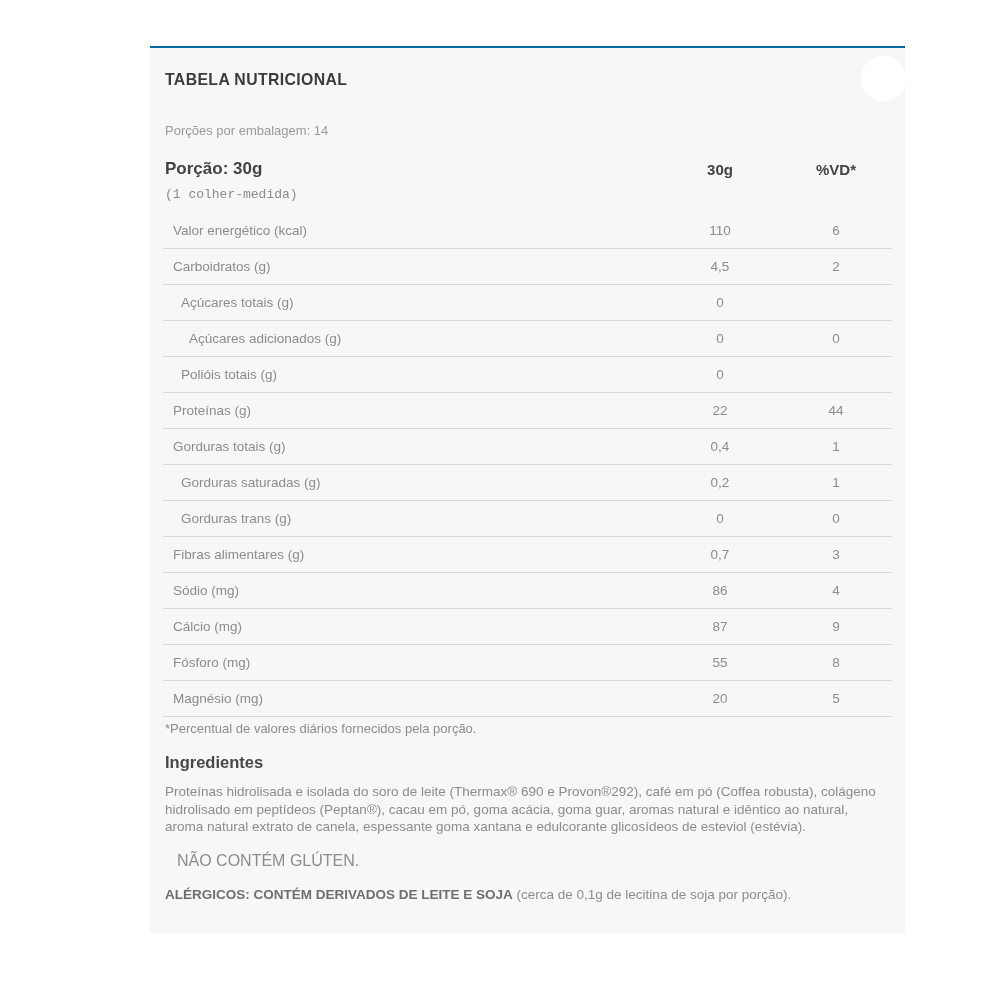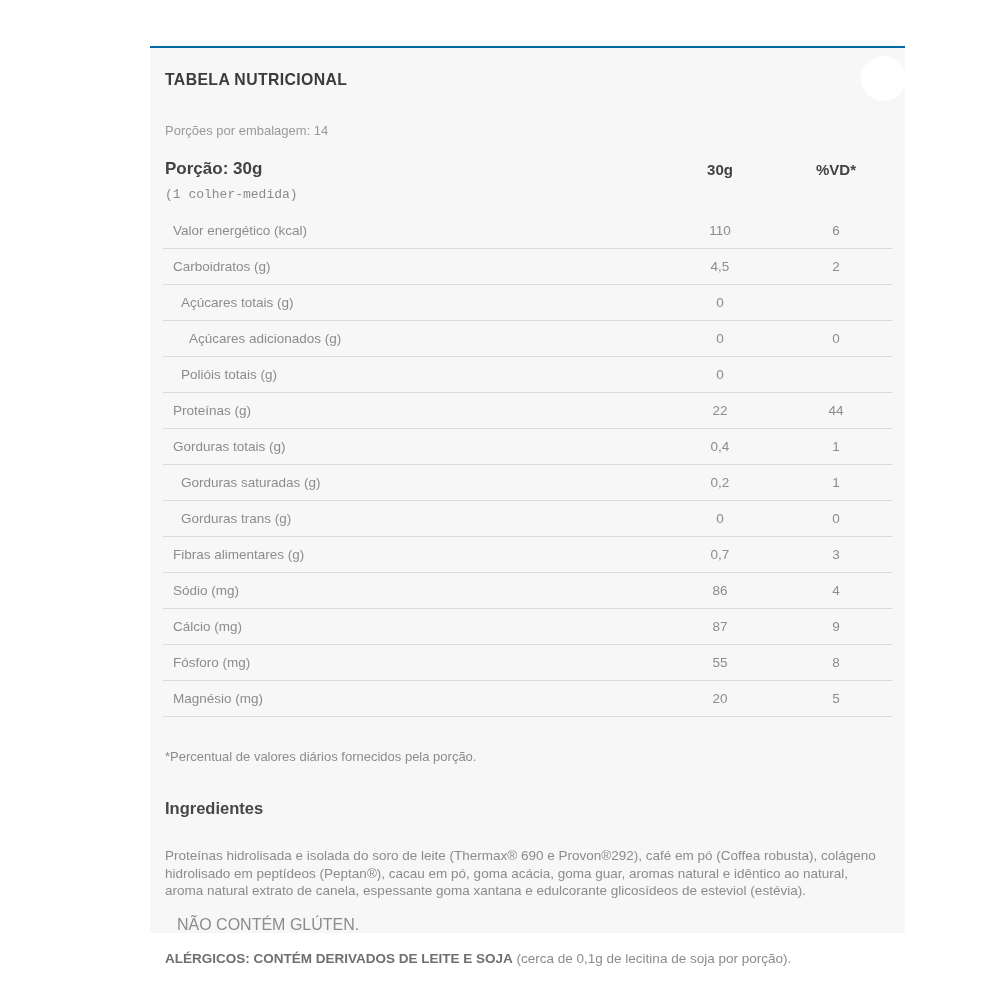--- a/index.html
+++ b/index.html
@@ -28,24 +28,24 @@
   .col-h.dv { width:112px; }
 
   .table { margin-top:11px; }
   .t-row { display:flex; align-items:center; height:36px; border-bottom:1px solid #dadada; }
   .t-label { flex:1; font-size:13.5px; color:#8c8c8c; padding-left:10px; }
   .t-label.ind1 { padding-left:18px; }
   .t-label.ind2 { padding-left:26px; }
   .t-amount { width:120px; text-align:center; font-size:13.5px; color:#8c8c8c; }
   .t-dv { width:112px; text-align:center; font-size:13.5px; color:#8c8c8c; }
 
-  .footnote { margin-top:32px; margin-left:2px; font-size:13px; color:#8c8c8c; }
+  .footnote { margin-top:4px; margin-left:2px; font-size:13px; color:#8c8c8c; }
 
-  .ing-title { margin-top:35px; margin-left:2px; font-size:16.5px; font-weight:bold; color:#474747; }
-  .ing-text { margin-top:29px; margin-left:2px; font-size:13.5px; color:#8c8c8c;
+  .ing-title { margin-top:17px; margin-left:2px; font-size:16.5px; font-weight:bold; color:#474747; }
+  .ing-text { margin-top:11px; margin-left:2px; font-size:13.5px; color:#8c8c8c;
     line-height:17.5px; width:724px; }
   .gluten { margin-top:16px; margin-left:14px; font-size:16px; color:#8c8c8c; }
   .allergens { margin-top:17px; margin-left:2px; font-size:13.5px; color:#8c8c8c; }
   .allergens .bold-part { font-weight:bold; color:#6f6f6f; }
 </style>
 </head>
 <body>
 
 <div class="card">
   <div class="inner">

